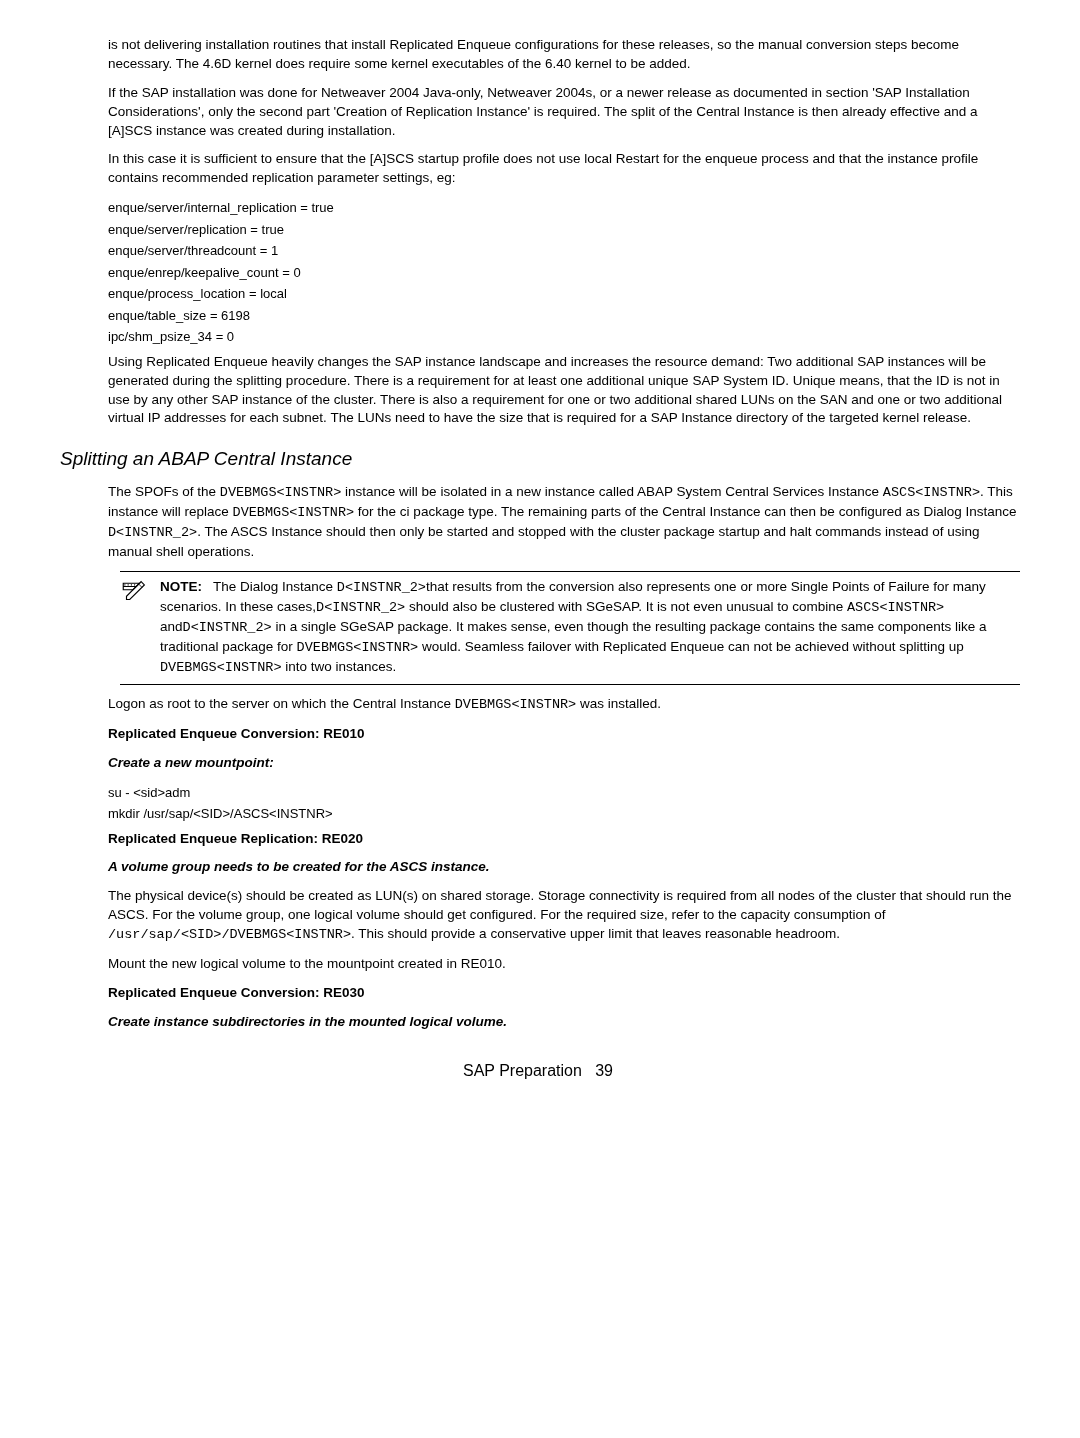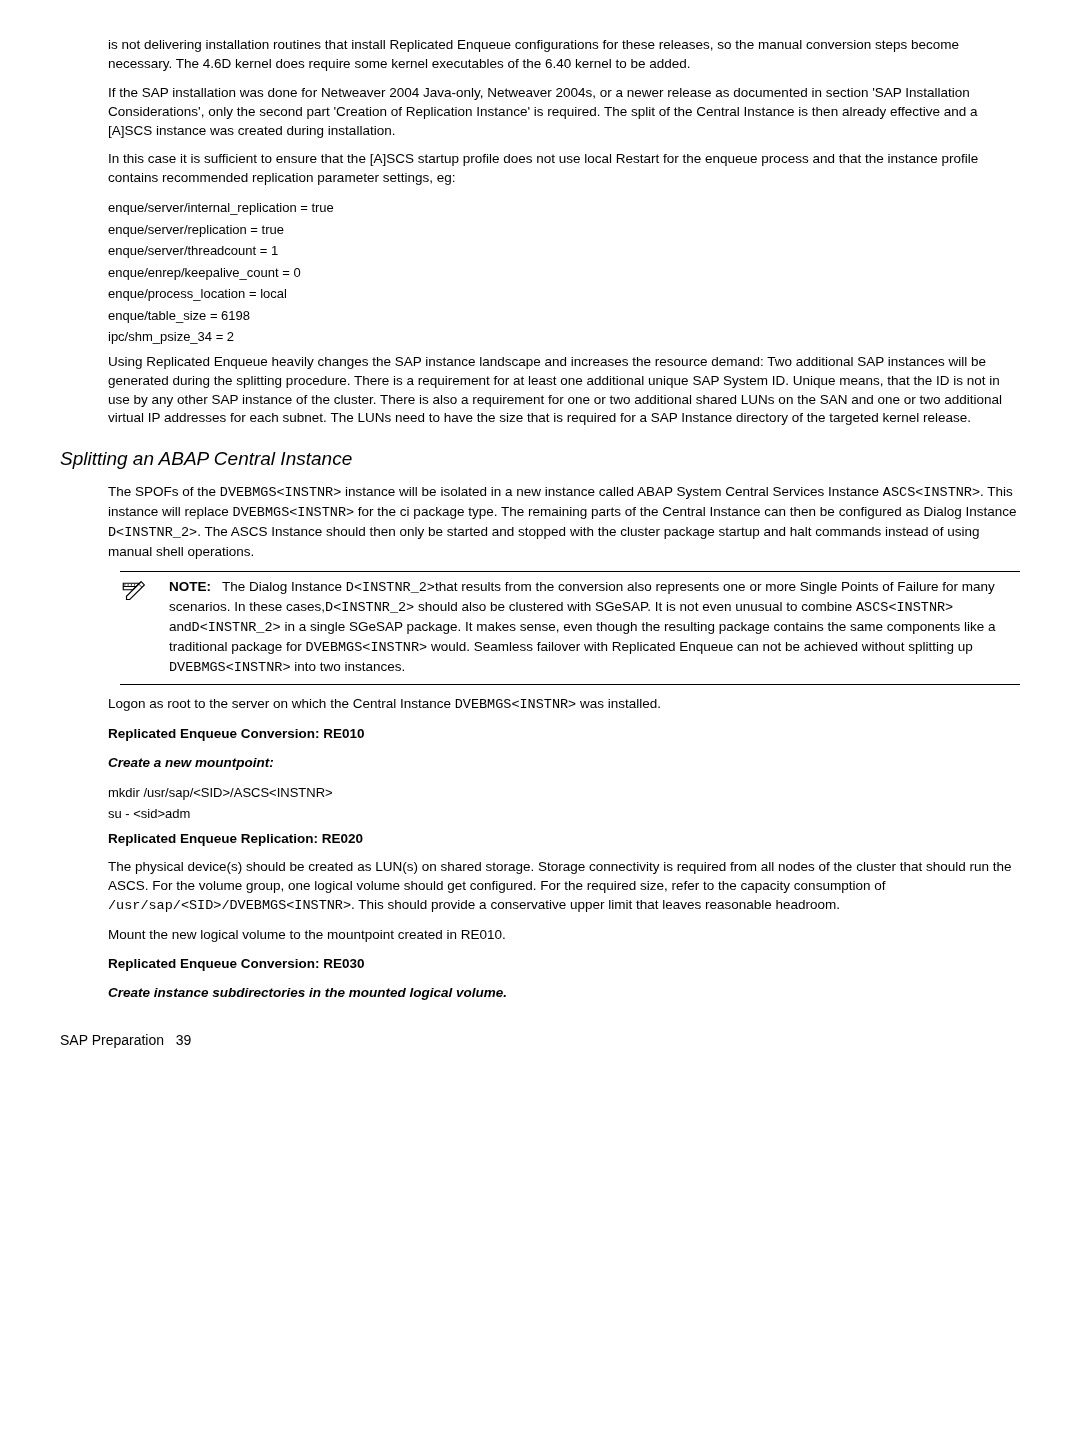--- a/index.html
+++ b/index.html
@@ -34,61 +34,61 @@
     margin: 18px 0 10px 0;
     font-style: italic;
   }
   .note-block {
     margin: 10px 0 10px 60px;
     border-top: 1px solid #000;
     border-bottom: 1px solid #000;
     padding: 6px 0 6px 0;
     display: flex;
     align-items: flex-start;
-    gap: 21px;
+    gap: 12px;
   }
   .note-icon {
     flex: 0 0 28px;
     padding-top: 2px;
   }
   .note-icon svg {
     width: 26px;
     height: 26px;
   }
   .note-text {
     flex: 1;
   }
   .bold {
     font-weight: bold;
   }
   .bolditalic {
     font-weight: bold;
     font-style: italic;
   }
   .footer {
-    text-align: left;
-    font-size: 14px;
+    text-align: center;
+    font-size: 16px;
     margin-top: 28px;
     margin-right: 4px;
   }
 </style>
 </head>
 <body>
 
 <div class="indent">
   <p>is not delivering installation routines that install Replicated Enqueue configurations for these releases, so the manual conversion steps become necessary. The 4.6D kernel does require some kernel executables of the 6.40 kernel to be added.</p>
   <p>If the SAP installation was done for Netweaver 2004 Java-only, Netweaver 2004s, or a newer release as documented in section 'SAP Installation Considerations', only the second part 'Creation of Replication Instance' is required. The split of the Central Instance is then already effective and a [A]SCS instance was created during installation.</p>
   <p>In this case it is sufficient to ensure that the [A]SCS startup profile does not use local Restart for the enqueue process and that the instance profile contains recommended replication parameter settings, eg:</p>
   <div class="code">enque/server/internal_replication = true</div>
   <div class="code">enque/server/replication = true</div>
   <div class="code">enque/server/threadcount = 1</div>
   <div class="code">enque/enrep/keepalive_count = 0</div>
   <div class="code">enque/process_location = local</div>
   <div class="code">enque/table_size = 6198</div>
-  <div class="code">ipc/shm_psize_34 = 2</div>
+  <div class="code">ipc/shm_psize_34 = 0</div>
   <p>Using Replicated Enqueue heavily changes the SAP instance landscape and increases the resource demand: Two additional SAP instances will be generated during the splitting procedure. There is a requirement for at least one additional unique SAP System ID. Unique means, that the ID is not in use by any other SAP instance of the cluster. There is also a requirement for one or two additional shared LUNs on the SAN and one or two additional virtual IP addresses for each subnet. The LUNs need to have the size that is required for a SAP Instance directory of the targeted kernel release.</p>
 </div>
 
 <h2>Splitting an ABAP Central Instance</h2>
 
 <div class="indent">
   <p>
     <span>The SPOFs of the </span><span class="code-inline">DVEBMGS&lt;INSTNR&gt;</span><span> instance will be isolated in a new instance called ABAP System Central Services Instance </span><span class="code-inline">ASCS&lt;INSTNR&gt;</span><span>. This instance will replace </span><span class="code-inline">DVEBMGS&lt;INSTNR&gt;</span><span> for the ci package type. The remaining parts of the Central Instance can then be configured as Dialog Instance </span><span class="code-inline">D&lt;INSTNR_2&gt;</span><span>. The ASCS Instance should then only be started and stopped with the cluster package startup and halt commands instead of using manual shell operations.</span>
   </p>
 </div>
@@ -108,23 +108,24 @@
     <span>The Dialog Instance </span><span class="code-inline">D&lt;INSTNR_2&gt;</span><span>that results from the conversion also represents one or more Single Points of Failure for many scenarios. In these cases,</span><span class="code-inline">D&lt;INSTNR_2&gt;</span><span> should also be clustered with SGeSAP. It is not even unusual to combine </span><span class="code-inline">ASCS&lt;INSTNR&gt;</span><span> and</span><span class="code-inline">D&lt;INSTNR_2&gt;</span><span> in a single SGeSAP package. It makes sense, even though the resulting package contains the same components like a traditional package for </span><span class="code-inline">DVEBMGS&lt;INSTNR&gt;</span><span> would. Seamless failover with Replicated Enqueue can not be achieved without splitting up </span><span class="code-inline">DVEBMGS&lt;INSTNR&gt;</span><span> into two instances.</span>
   </div>
 </div>
 
 <div class="indent">
   <p>
     <span>Logon as root to the server on which the Central Instance </span><span class="code-inline">DVEBMGS&lt;INSTNR&gt;</span><span> was installed.</span>
   </p>
   <p class="bold">Replicated Enqueue Conversion: RE010</p>
   <p class="bolditalic">Create a new mountpoint:</p>
+  <div class="code">su - &lt;sid&gt;adm</div>
   <div class="code">mkdir /usr/sap/&lt;SID&gt;/ASCS&lt;INSTNR&gt;</div>
-  <div class="code">su - &lt;sid&gt;adm</div>
   <p class="bold">Replicated Enqueue Replication: RE020</p>
+  <p class="bolditalic">A volume group needs to be created for the ASCS instance.</p>
   <p>
     <span>The physical device(s) should be created as LUN(s) on shared storage. Storage connectivity is required from all nodes of the cluster that should run the ASCS. For the volume group, one logical volume should get configured. For the required size, refer to the capacity consumption of</span><br>
     <span class="code-inline">/usr/sap/&lt;SID&gt;/DVEBMGS&lt;INSTNR&gt;</span><span>. This should provide a conservative upper limit that leaves reasonable headroom.</span>
   </p>
   <p>Mount the new logical volume to the mountpoint created in RE010.</p>
   <p class="bold">Replicated Enqueue Conversion: RE030</p>
   <p class="bolditalic">Create instance subdirectories in the mounted logical volume.</p>
 </div>
 
 <div class="footer">

